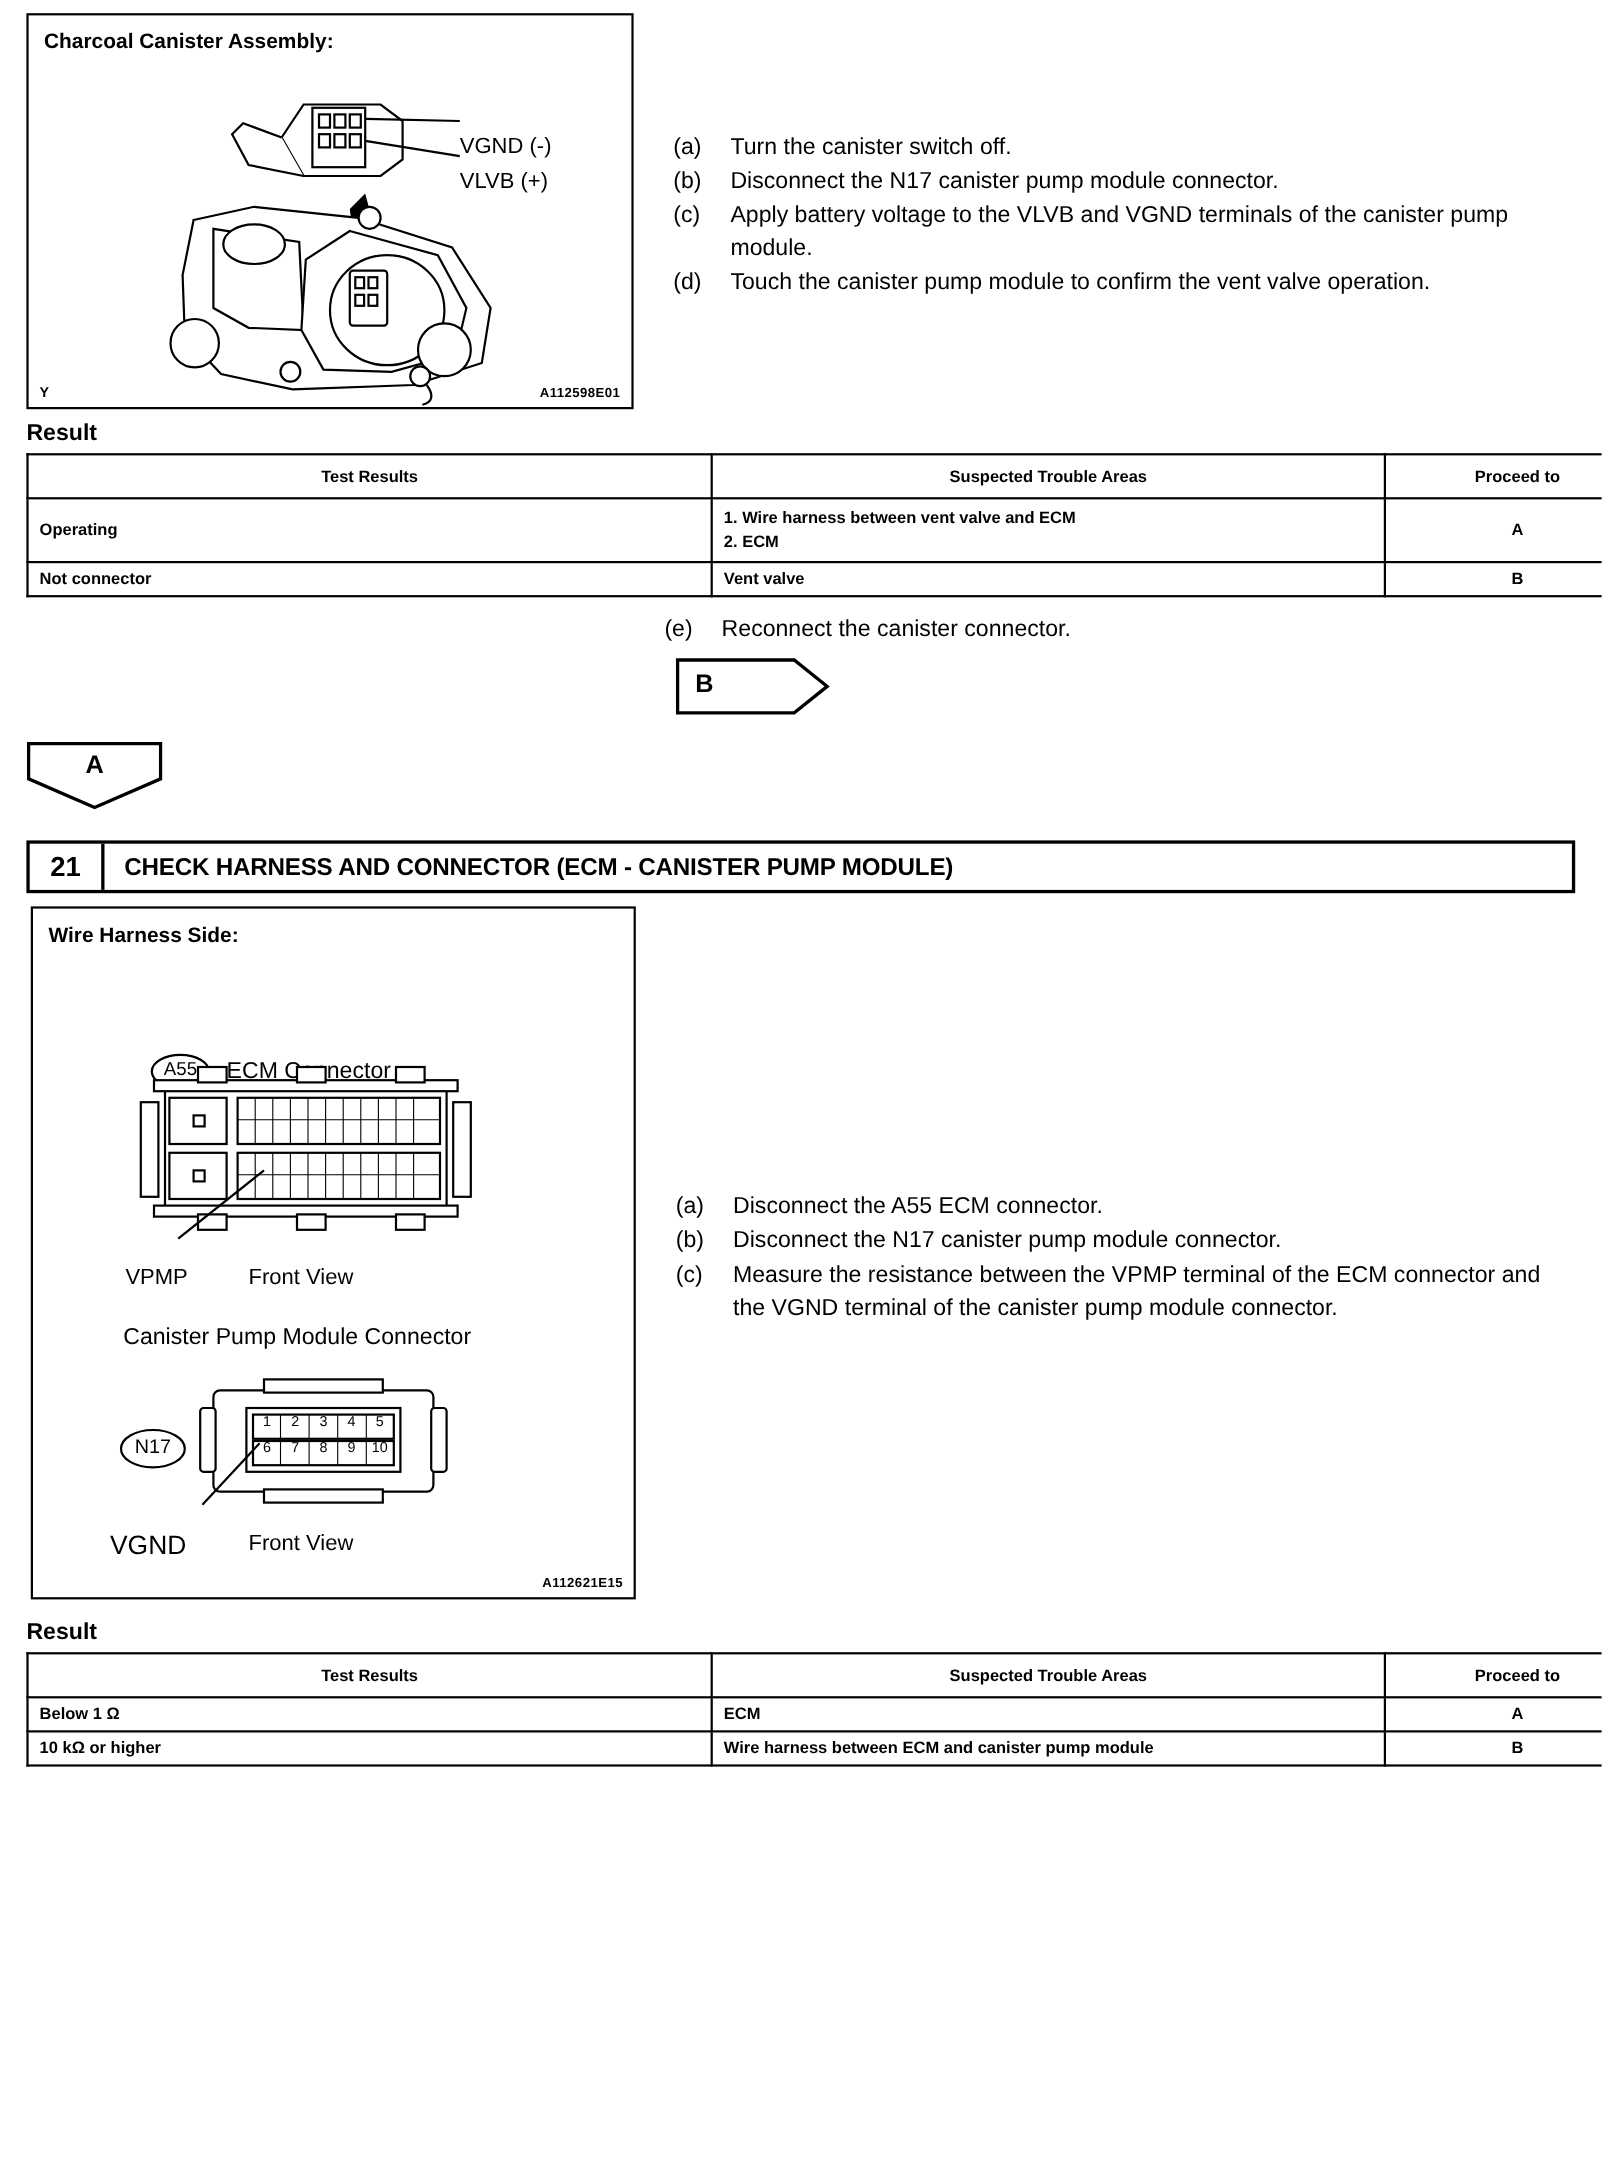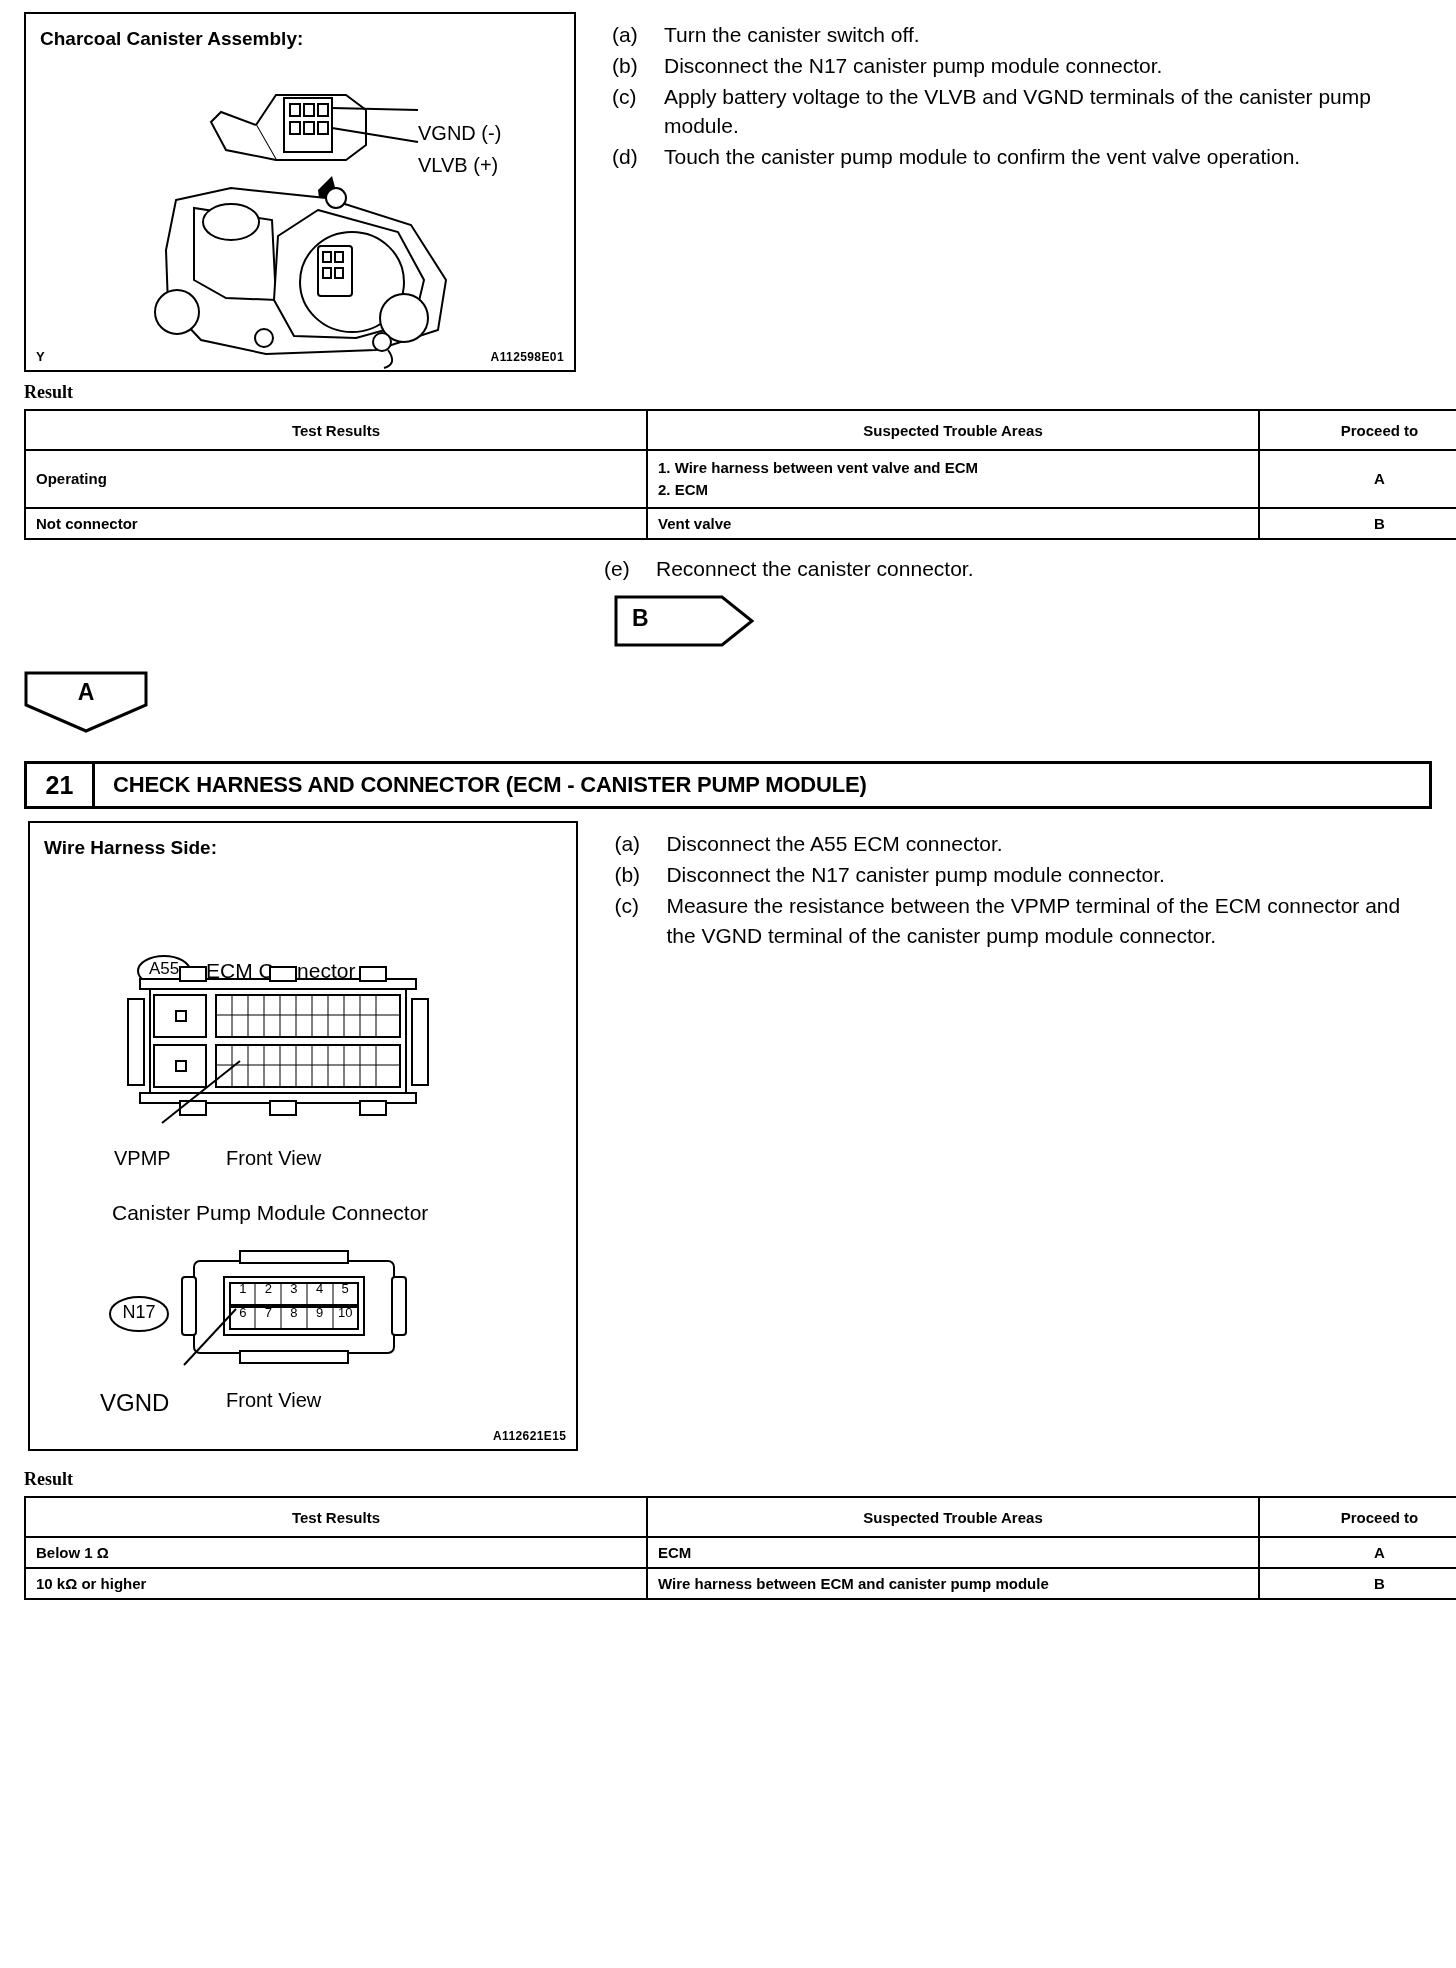--- a/index.html
+++ b/index.html
@@ -46,21 +46,21 @@
     align-items: center;
     padding-left: 18px;
     font-size: 22px;
     font-weight: bold;
     letter-spacing: -0.2px;
   }
 
   
   .body-row {
     display: flex;
-    align-items: flex-start;
+    align-items: center;
   }
   .fig-box {
     border: 2px solid #000;
     box-sizing: border-box;
     position: relative;
     background: #fff;
   }
   .fig-caption {
     font-size: 19px;
     font-weight: bold;
@@ -96,24 +96,23 @@
   .instr-label {
     width: 52px;
     flex: none;
   }
   .instr-text {
     flex: 1;
   }
 
   
   .result-title {
-    font-size: 18px;
+    font-size: 21px;
     font-weight: bold;
     margin: 10px 0 6px 0;
-    font-family: Liberation Serif, serif;
   }
   table.result {
     border-collapse: collapse;
     width: 1409px;
     table-layout: fixed;
   }
   table.result th, table.result td {
     border: 2px solid #000;
     font-size: 15px;
     font-weight: bold;

